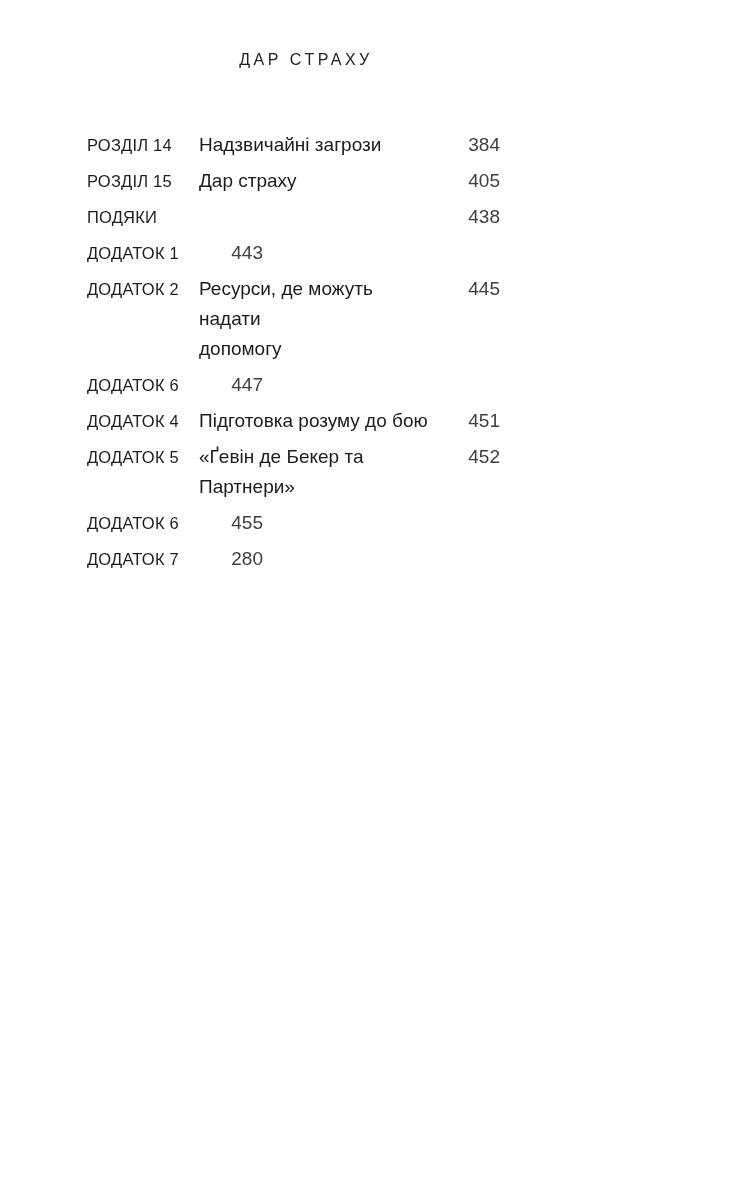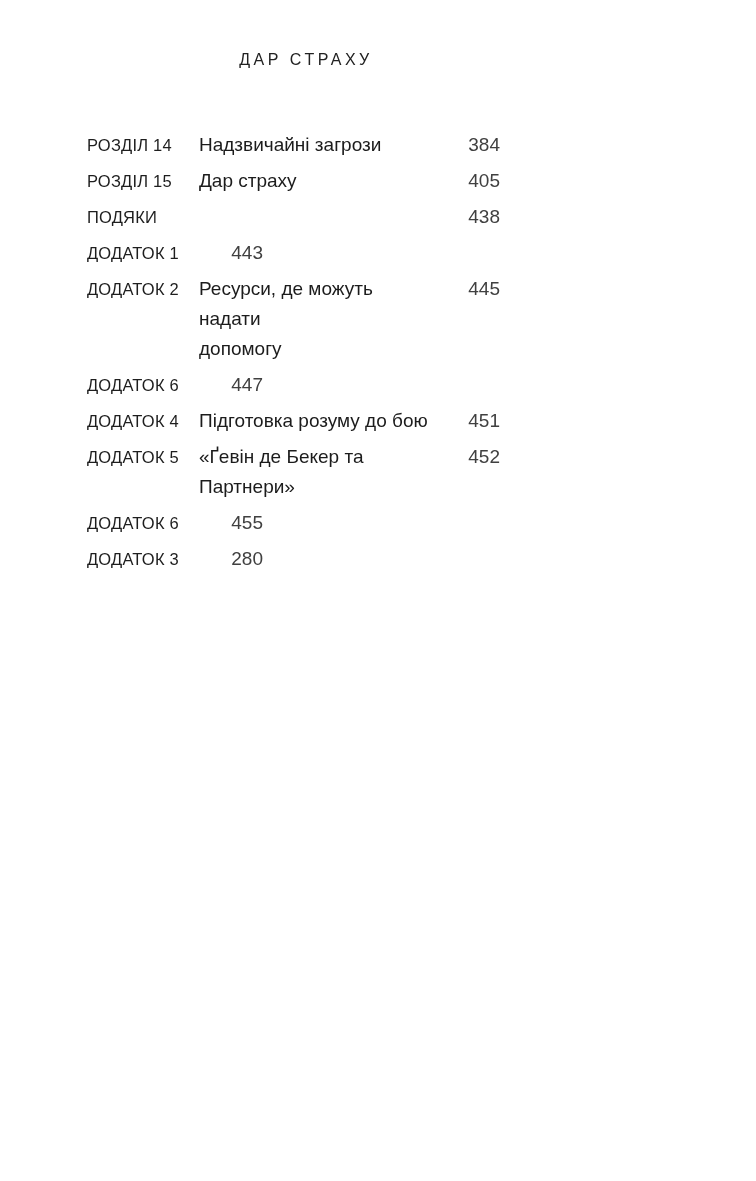--- a/index.html
+++ b/index.html
@@ -125,18 +125,18 @@
       <span class="toc-title">«Ґевін де Бекер та Партнери»</span>
       <span class="toc-page">452</span>
     </div>
 
     <div class="toc-row">
       <span class="toc-label">ДОДАТОК 6</span>
       <span class="toc-page">455</span>
     </div>
 
     <div class="toc-row">
-      <span class="toc-label">ДОДАТОК 3</span>
+      <span class="toc-label">ДОДАТОК 7</span>
       <span class="toc-page">280</span>
     </div>
 
   </div>
 </div>
 
 </body></html>

